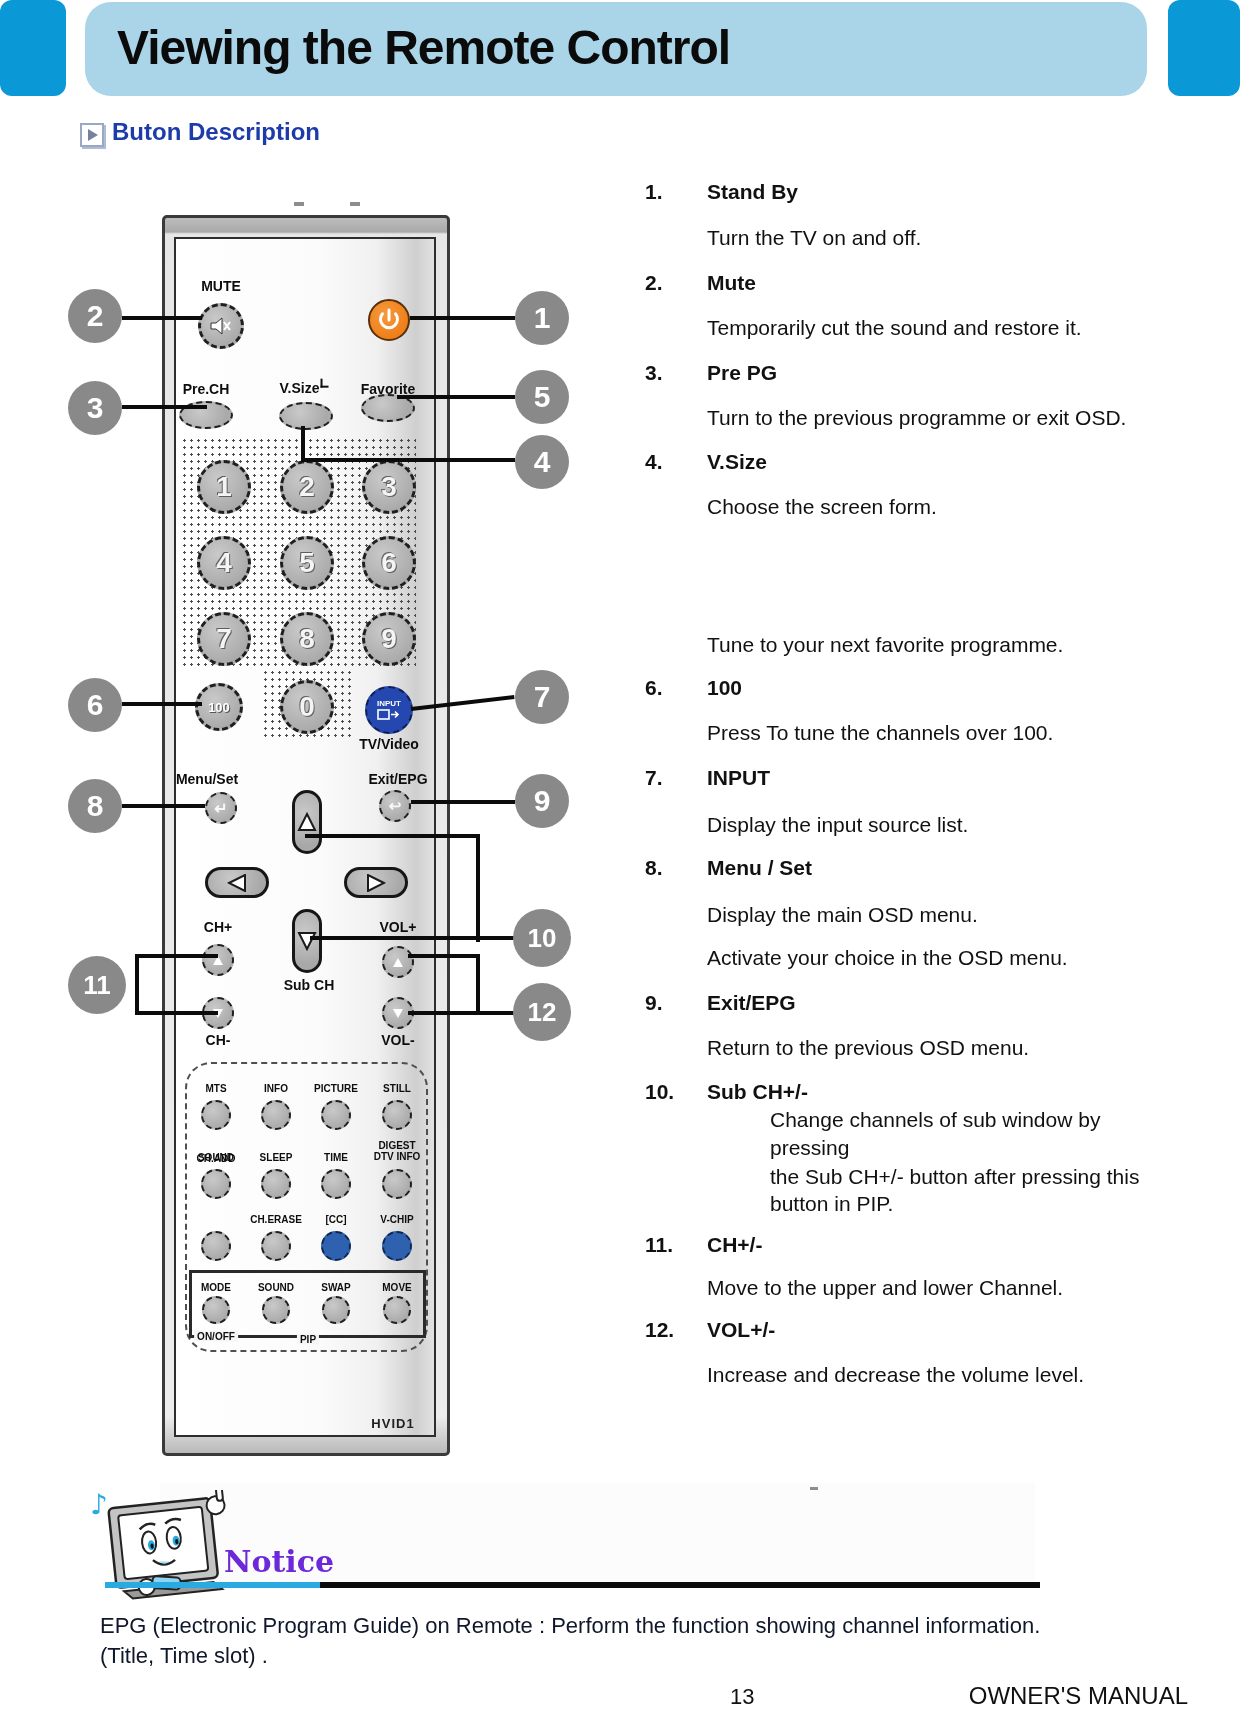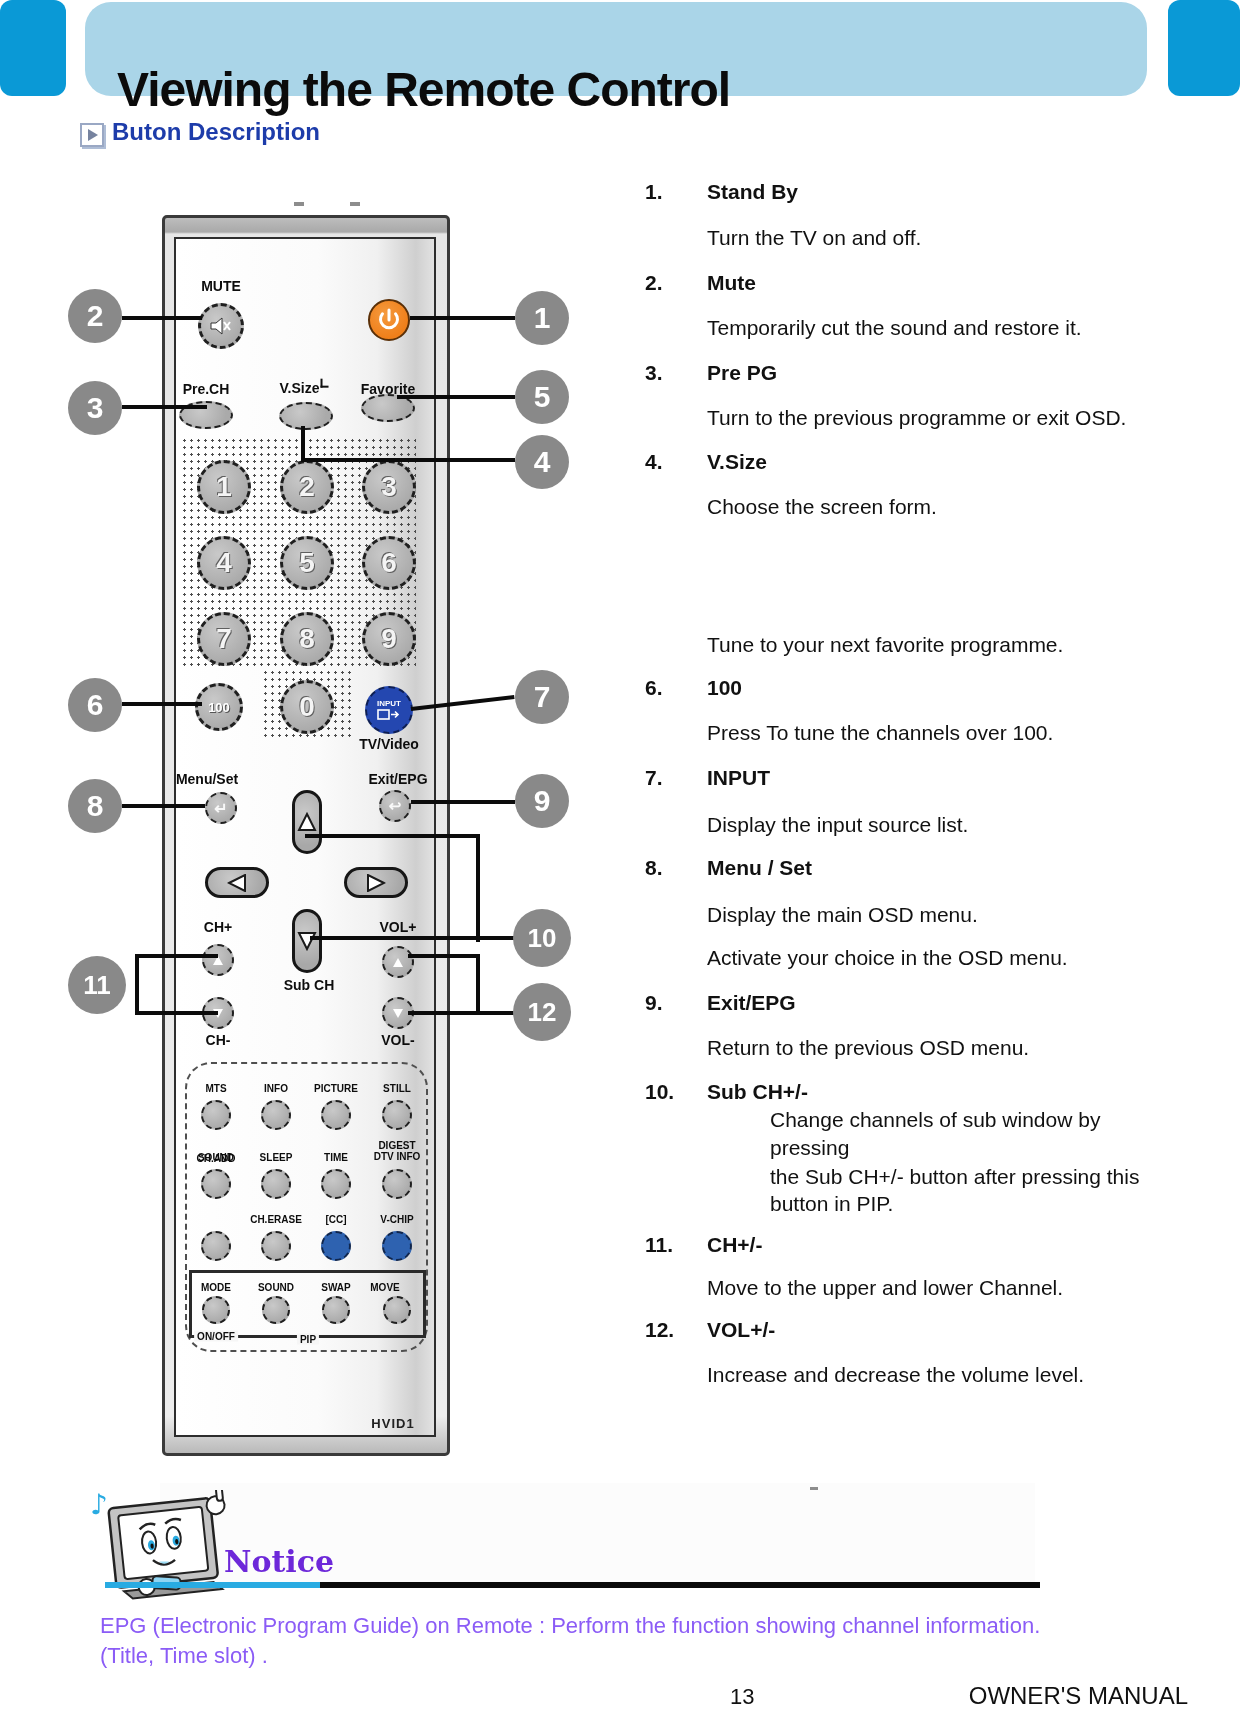--- a/index.html
+++ b/index.html
@@ -3,21 +3,21 @@
 <meta charset="utf-8">
 <style>
   html,body{margin:0;padding:0;background:#ffffff;}
   .page{position:relative;width:1240px;height:1730px;background:#ffffff;overflow:hidden;
         font-family:"Liberation Sans",sans-serif;color:#111;}
   .abs{position:absolute;}
 
   
   .side-bar{position:absolute;background:#0a99d6;border-radius:12px;}
   .header-pill{position:absolute;left:85px;top:2px;width:1062px;height:94px;background:#aad5e8;border-radius:26px;}
-  .page-title{position:absolute;left:117px;top:20px;font-size:48px;font-weight:bold;color:#0b0b0b;letter-spacing:-1px;margin-top:42px;}
+  .page-title{position:absolute;left:117px;top:20px;font-size:48px;font-weight:bold;color:#0b0b0b;letter-spacing:-1px;}
 
   .play-icon{position:absolute;left:80px;top:123px;width:20px;height:20px;background:#ffffff;
              border:2px solid #9aa8c4;box-shadow:2px 2px 0 #aebdd6;}
   .play-icon .tri{display:block;width:0;height:0;margin:4px 0 0 6px;
              border-left:10px solid #76839f;border-top:6px solid transparent;border-bottom:6px solid transparent;}
   .section-title{position:absolute;left:112px;top:118px;font-size:24px;font-weight:bold;color:#1d3caa;}
 
   
   .remote{position:absolute;left:162px;top:215px;width:288px;height:1241px;
           background:linear-gradient(180deg,#bdbdbd 0,#a9a9a9 14px,#e6e6e6 16px,#ededed 97%,#b9b9b9 100%);
@@ -67,21 +67,21 @@
   .dtitle{font-weight:bold;}
   .dbody{position:absolute;left:707px;height:30px;line-height:30px;font-size:21px;white-space:pre;}
   .dblock{position:absolute;left:770px;height:28px;line-height:28px;font-size:21px;white-space:pre;}
 
   
   .notice-bg{position:absolute;left:160px;top:1483px;width:875px;height:100px;background:#fcfcfc;}
   .notice-title{position:absolute;left:224px;top:1544px;font-family:"DejaVu Serif",serif;
                 font-size:30px;font-weight:bold;color:#6d28d9;}
   .rule-cyan{position:absolute;left:105px;top:1582px;width:215px;height:6px;background:#29abe2;}
   .rule-black{position:absolute;left:320px;top:1582px;width:720px;height:6px;background:#0a0a0a;}
-  .epg-line{position:absolute;left:100px;font-size:22px;color:#8b5cf6;white-space:pre;}
+  .epg-line{position:absolute;left:100px;font-size:22px;color:#0f172a;white-space:pre;}
   .page-num{position:absolute;left:730px;top:1684px;font-size:22px;color:#101010;}
   .manual{position:absolute;right:52px;top:1682px;font-size:24px;color:#101010;}
   .artifact{position:absolute;background:#8d8d8d;}
   .vmark{display:inline-block;width:6px;height:7px;border-left:2px solid #111;border-bottom:2px solid #111;
          vertical-align:super;margin-left:1px;}
 </style>
 </head>
 <body>
 
 <div class="page">
@@ -222,21 +222,21 @@
   <div class="rlabel small" style="left:397px;top:1219px;">V-CHIP</div>
   <div class="rkey smallkey" style="left:201px;top:1231px;"></div>
   <div class="rkey smallkey" style="left:261px;top:1231px;"></div>
   <div class="rkey smallkey bluekey" style="left:321px;top:1231px;"></div>
   <div class="rkey smallkey bluekey" style="left:382px;top:1231px;"></div>
 
   <div class="pip-box"></div>
   <div class="rlabel small" style="left:216px;top:1287px;">MODE</div>
   <div class="rlabel small" style="left:276px;top:1287px;">SOUND</div>
   <div class="rlabel small" style="left:336px;top:1287px;">SWAP</div>
-  <div class="rlabel small" style="left:385px;top:1287px;">MOVE</div>
+  <div class="rlabel small" style="left:397px;top:1287px;">MOVE</div>
   <div class="rkey smallkey" style="left:202px;top:1296px;width:28px;height:28px;"></div>
   <div class="rkey smallkey" style="left:262px;top:1296px;width:28px;height:28px;"></div>
   <div class="rkey smallkey" style="left:322px;top:1296px;width:28px;height:28px;"></div>
   <div class="rkey smallkey" style="left:383px;top:1296px;width:28px;height:28px;"></div>
   <div class="rlabel small on-border" style="left:216px;top:1336px;">ON/OFF</div>
   <div class="rlabel small on-border" style="left:308px;top:1339px;">PIP</div>
 
   <div class="model-label" style="left:393px;top:1423px;">HVID1</div>
 
   <div class="cline" style="left:410px;top:316px;width:105px;height:4px;"></div>

